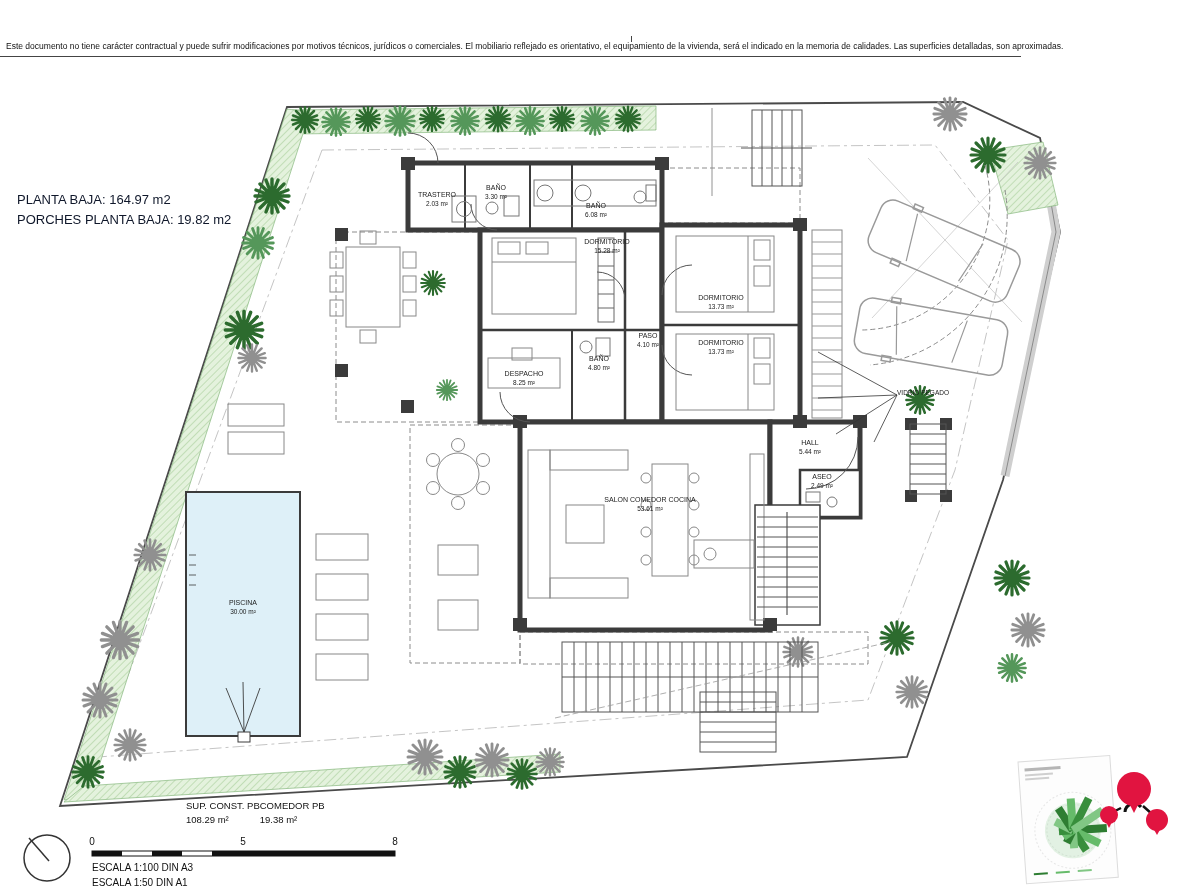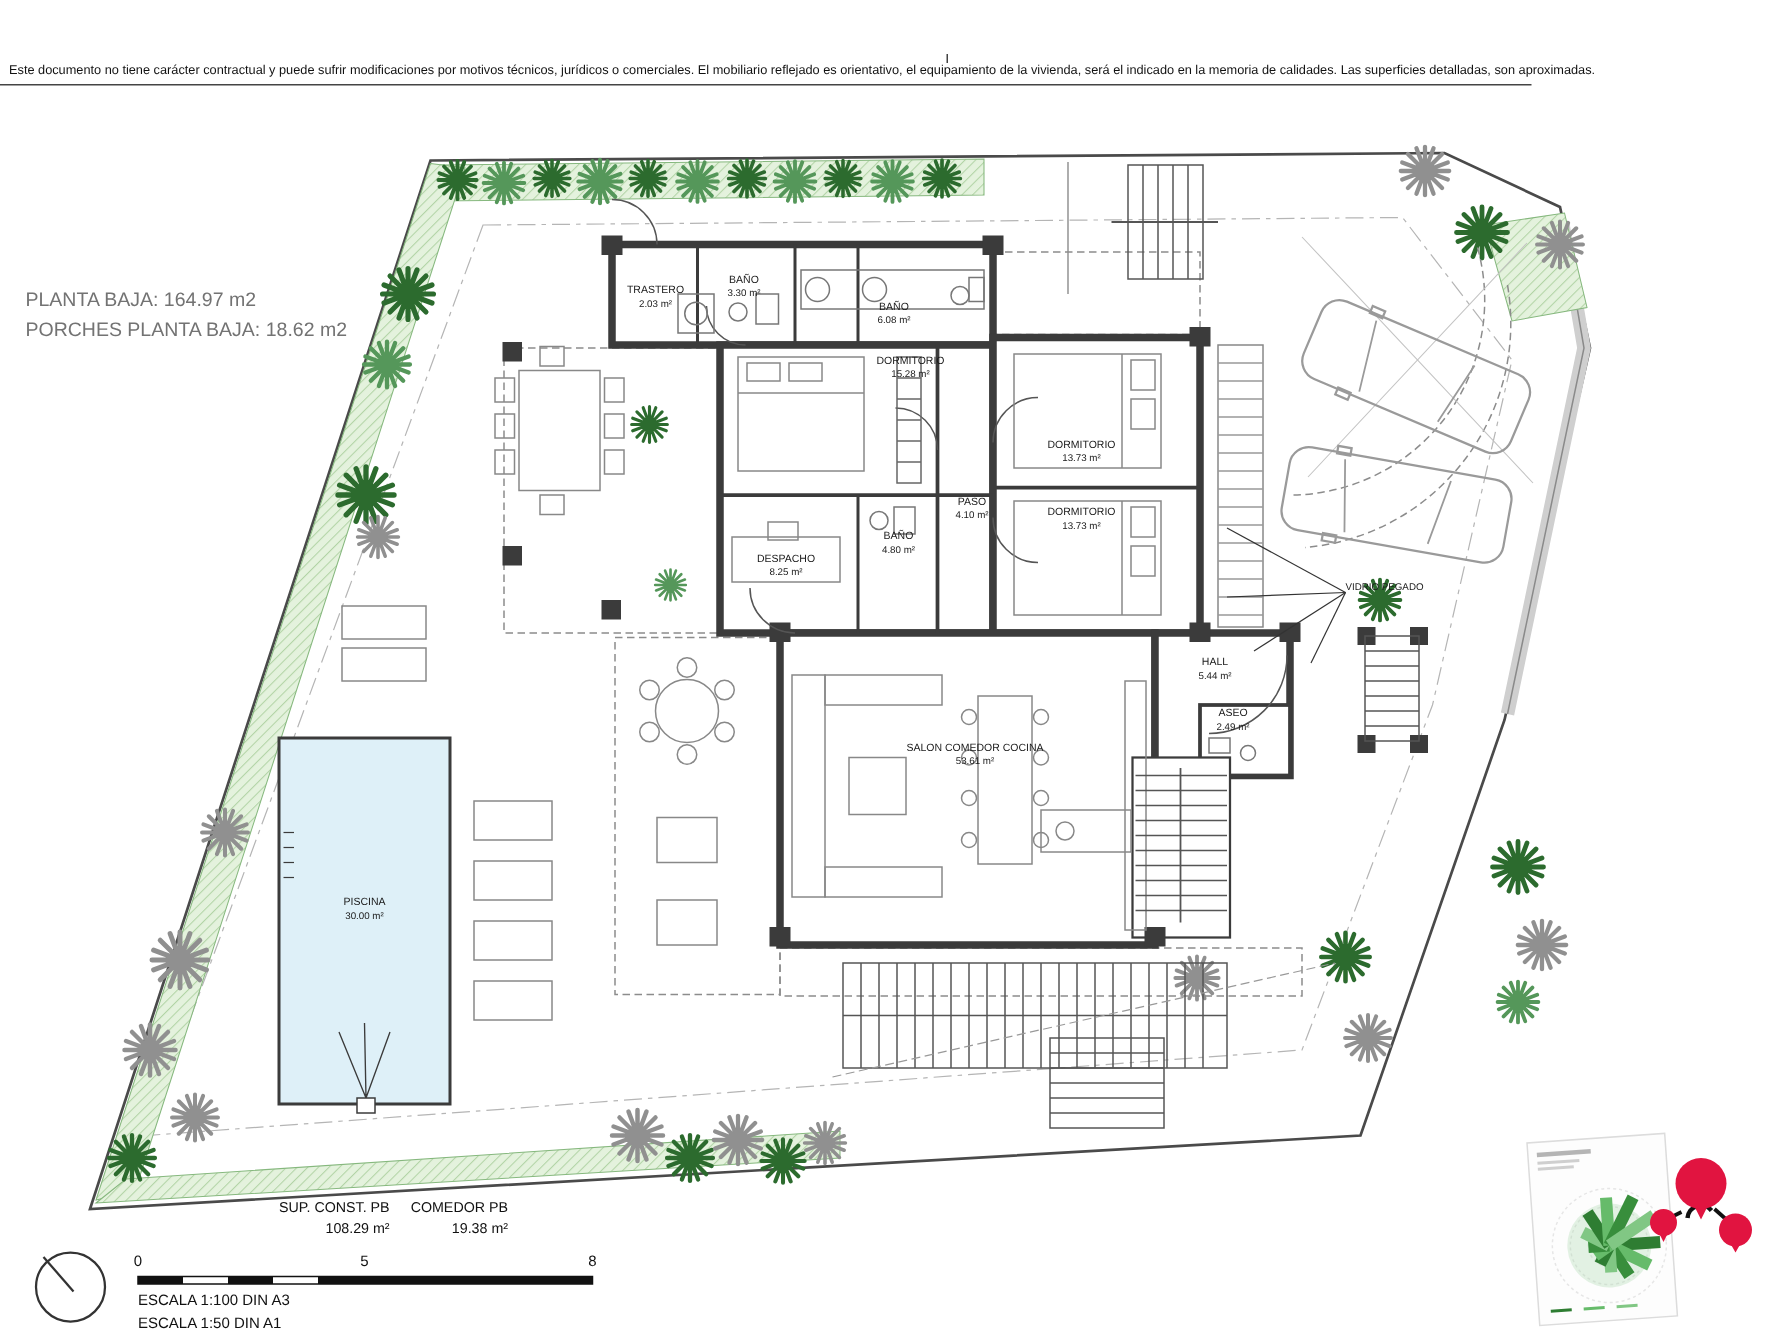--- a/index.html
+++ b/index.html
@@ -1,44 +1,44 @@
 <!DOCTYPE html>
 <html><head>
 <meta charset="utf-8">
 <style>
   html,body{margin:0;padding:0;background:#fff;}
   #page{position:relative;width:1181px;height:892px;background:#ffffff;overflow:hidden;
         font-family:"Liberation Sans", sans-serif;color:#111;}
   #topbar{position:absolute;left:0;top:0;width:1021px;height:21px;border-bottom:1px solid #444;
           font-size:8.5px;line-height:21px;padding-left:6px;box-sizing:border-box;white-space:nowrap;color:#111;margin-top:36px;}
   #topbar .tick{position:absolute;left:631px;top:0;width:1px;height:6px;background:#444;}
-  #summary{position:absolute;left:17px;top:190px;font-size:13px;line-height:1.55;color:#737373;}
+  #summary{position:absolute;left:17px;top:190px;font-size:13px;line-height:1.55;color:#0f172a;}
   .room-label{position:absolute;transform:translate(-50%,-50%);text-align:center;
               font-size:7px;line-height:1.25;color:#1a1a1a;white-space:nowrap;}
   .room-label .nm{font-size:7px;}
   .room-label .area{font-size:6.5px;}
   .annot{position:absolute;transform:translate(-50%,-50%);font-size:6.5px;color:#1a1a1a;white-space:nowrap;}
-  #totals{position:absolute;left:186px;top:799px;display:flex;gap:14px;text-align:right;font-size:9.5px;line-height:1.5;}
+  #totals{position:absolute;left:186px;top:799px;display:flex;text-align:left;font-size:9.5px;line-height:1.5;}
   #scalebar-labels div{position:absolute;transform:translateX(-50%);font-size:10px;top:836px;}
   #escala{position:absolute;left:92px;top:860px;font-size:10px;line-height:1.5;}
   svg{position:absolute;left:0;top:0;}
 </style>
 </head>
 <body>
 
 <div id="page">
 
   <div id="topbar">
     <span>Este documento no tiene carácter contractual y puede sufrir modificaciones por motivos técnicos, jurídicos o comerciales. El mobiliario reflejado es orientativo, el equipamiento de la vivienda, será el indicado en la memoria de calidades. Las superficies detalladas, son aproximadas.</span>
     <div class="tick"></div>
   </div>
 
   <div id="summary">
     <div>PLANTA BAJA: 164.97 m2</div>
-    <div>PORCHES PLANTA BAJA: 18.62 m2</div>
+    <div>PORCHES PLANTA BAJA: 19.82 m2</div>
   </div>
 
   <svg width="1181" height="892" viewBox="0 0 1181 892">
     <defs>
       <pattern id="hatch" width="5" height="5" patternUnits="userSpaceOnUse" patternTransform="rotate(45)">
         <rect width="5" height="5" fill="#e4f2dd"></rect>
         <line x1="0" y1="0" x2="0" y2="5" stroke="#b2d4a6" stroke-width="1.4"></line>
       </pattern>
       <g id="palm" fill="none" stroke-linecap="round">
         <path d="M0 0L17 0M0 0L-17 0M0 0L0 17M0 0L0 -17M0 0L12 12M0 0L-12 12M0 0L12 -12M0 0L-12 -12M0 0L16 6M0 0L-16 6M0 0L16 -6M0 0L-16 -6M0 0L6 16M0 0L-6 16M0 0L6 -16M0 0L-6 -16"></path>

